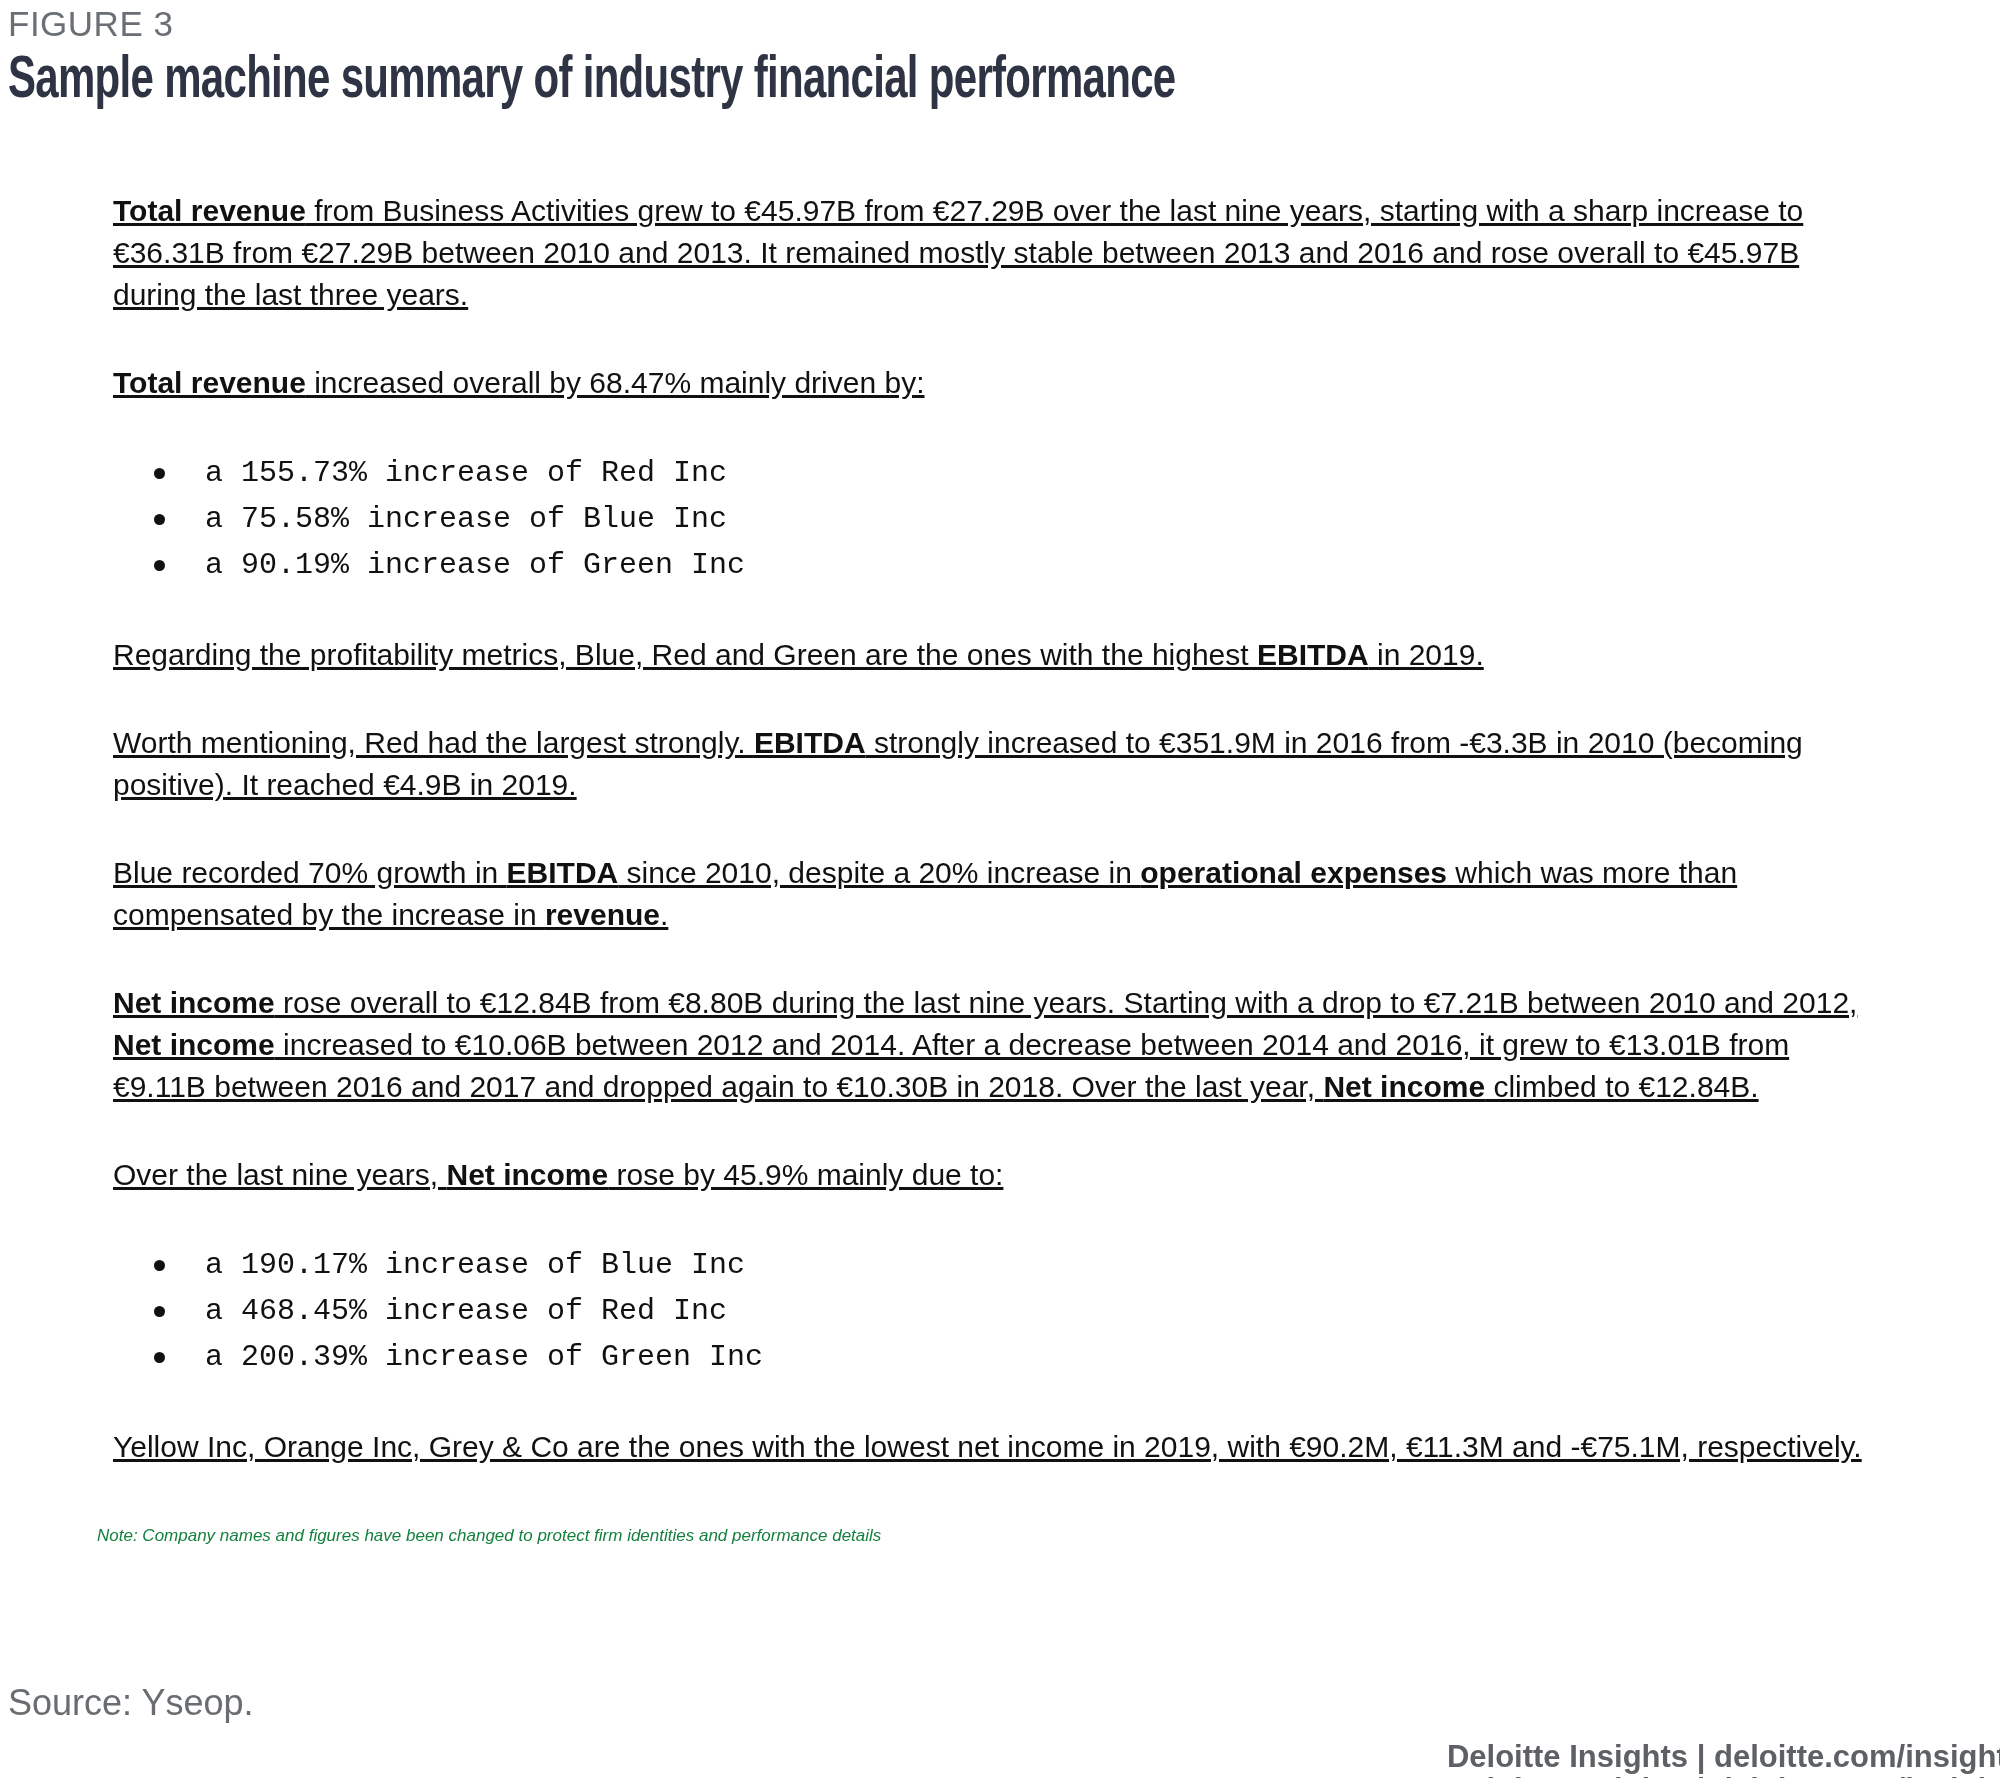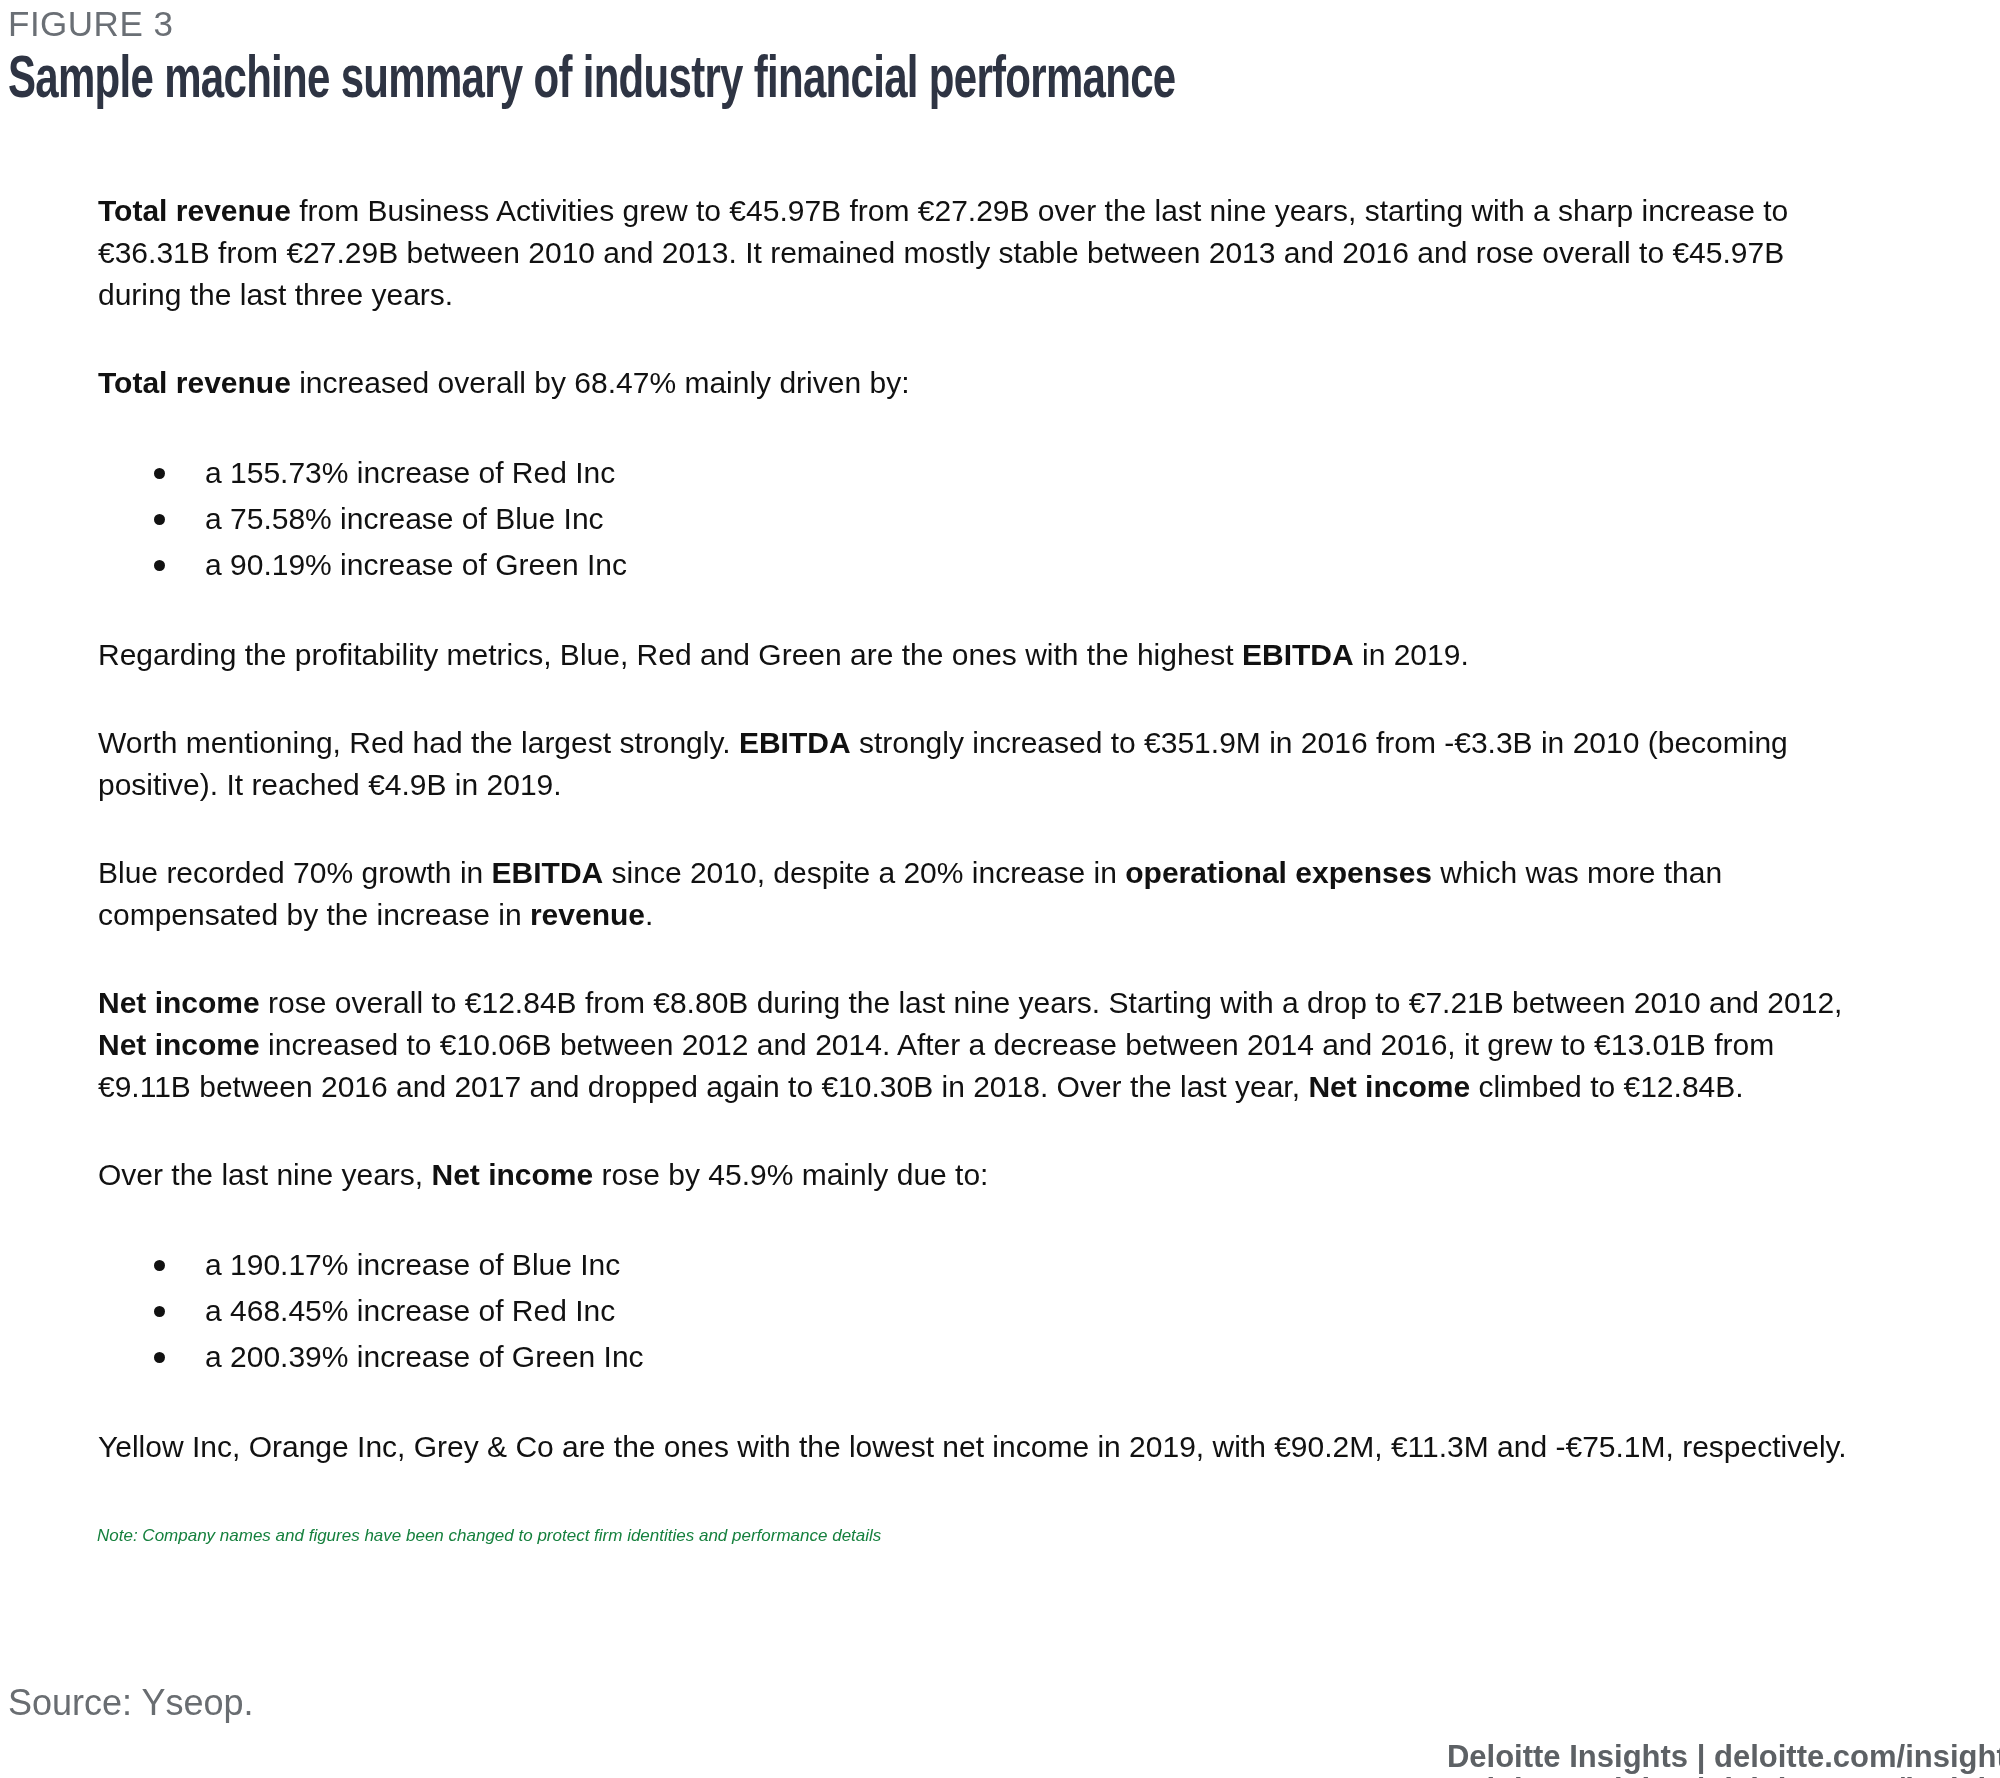--- a/index.html
+++ b/index.html
@@ -38,26 +38,27 @@
   .summary-body {
     position: absolute;
     left: 97px;
     top: 190px;
     width: 1770px;
     font-size: 30px;
     line-height: 42px;
     color: #111111;
     font-family: "Liberation Sans", sans-serif;
   }
-  .para { margin: 0 0 46px 1px; }
+  .para { margin: 0 0 46px 16px; text-decoration: underline; }
   .seg.bold { font-weight: 700; }
   .bullets {
     list-style: none;
     margin: 0 0 46px 0;
     padding: 0;
+    font-family: Liberation Mono, monospace;
   }
   .bullets li {
     position: relative;
     padding-left: 108px;
     line-height: 46px;
   }
   .bullets li::before {
     content: "";
     position: absolute;
     left: 57px;

